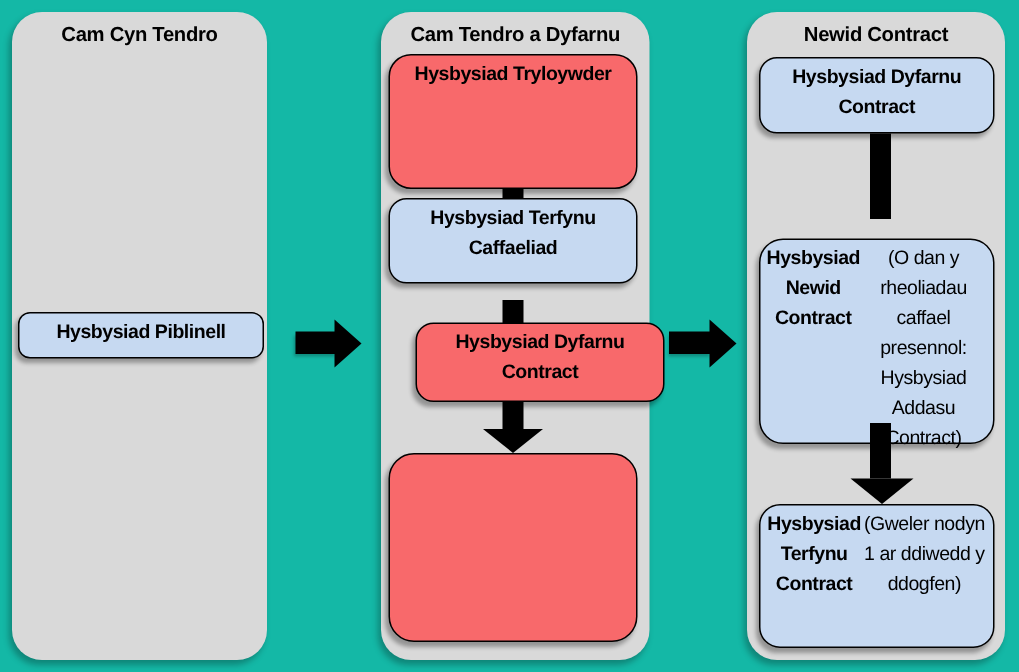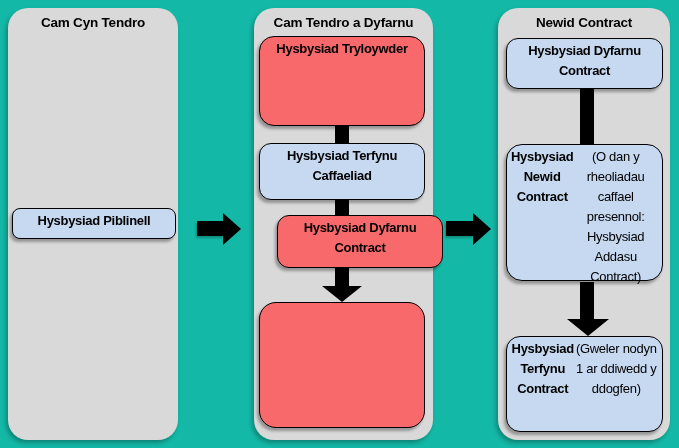--- a/index.html
+++ b/index.html
@@ -43,26 +43,26 @@
   }
   .nbox.red{background:#f8696b;}
   .nbox.blue{background:#c6d9f1;}
   .nbox .t{font-weight:bold;display:block;}
   .nbox .s{font-weight:normal;display:block;}
 
   
   .box-piblinell{left:4px;top:200px;width:164px;height:31px;border-radius:8px;}
   
   .box-tryloywder{left:5px;top:28px;width:166px;height:90px;border-radius:15px;}
-  .box-terfynu-caffaeliad{left:5px;top:135px;width:166px;height:57px;}
+  .box-terfynu-caffaeliad{left:5px;top:124px;width:166px;height:57px;}
   .box-dyfarnu-contract{left:5px;top:207px;width:166px;height:53px;margin-left:18px;}
   .box-manylion-contract{left:5px;top:294px;width:166px;height:126px;border-radius:17px;}
   
   .box-cyflawni{left:8px;top:30px;width:157px;height:51px;}
-  .box-newid{left:8px;top:136px;width:157px;height:137px;border-radius:16px;}
+  .box-newid{left:8px;top:151px;width:157px;height:137px;border-radius:16px;}
   .box-terfynu-contract{left:8px;top:328px;width:157px;height:96px;border-radius:14px;}
 
   
   .vbar{position:absolute;width:14px;background:#000;}
   .c2-bar1{left:81px;top:118px;height:18px;}
   .c2-bar2{left:81px;top:192px;height:16px;}
   .c3-bar1{left:82px;top:81px;height:57px;}
 
   .varrow-body{position:absolute;width:14px;background:#000;}
   .varrow-head{position:absolute;width:0;height:0;border-left:20px solid transparent;border-right:20px solid transparent;border-top:16px solid #000;}

